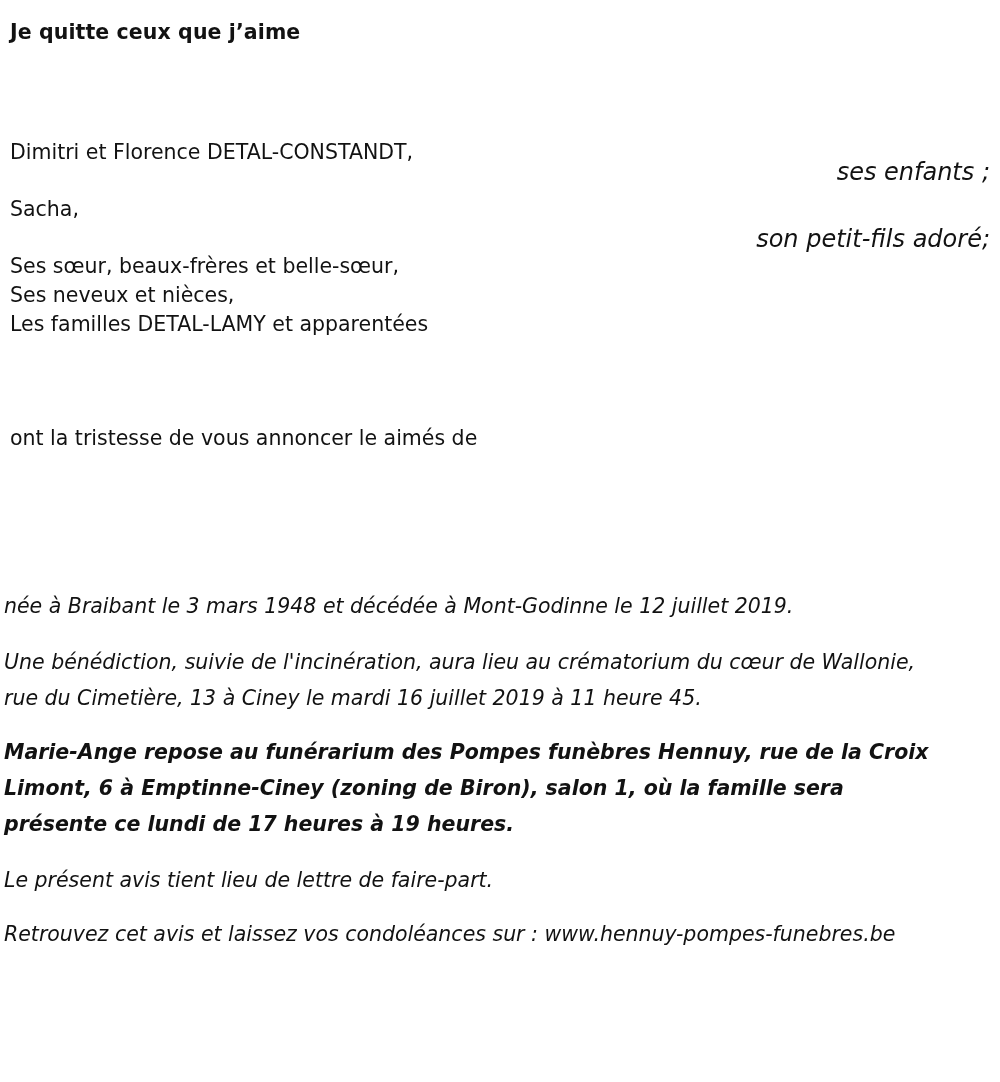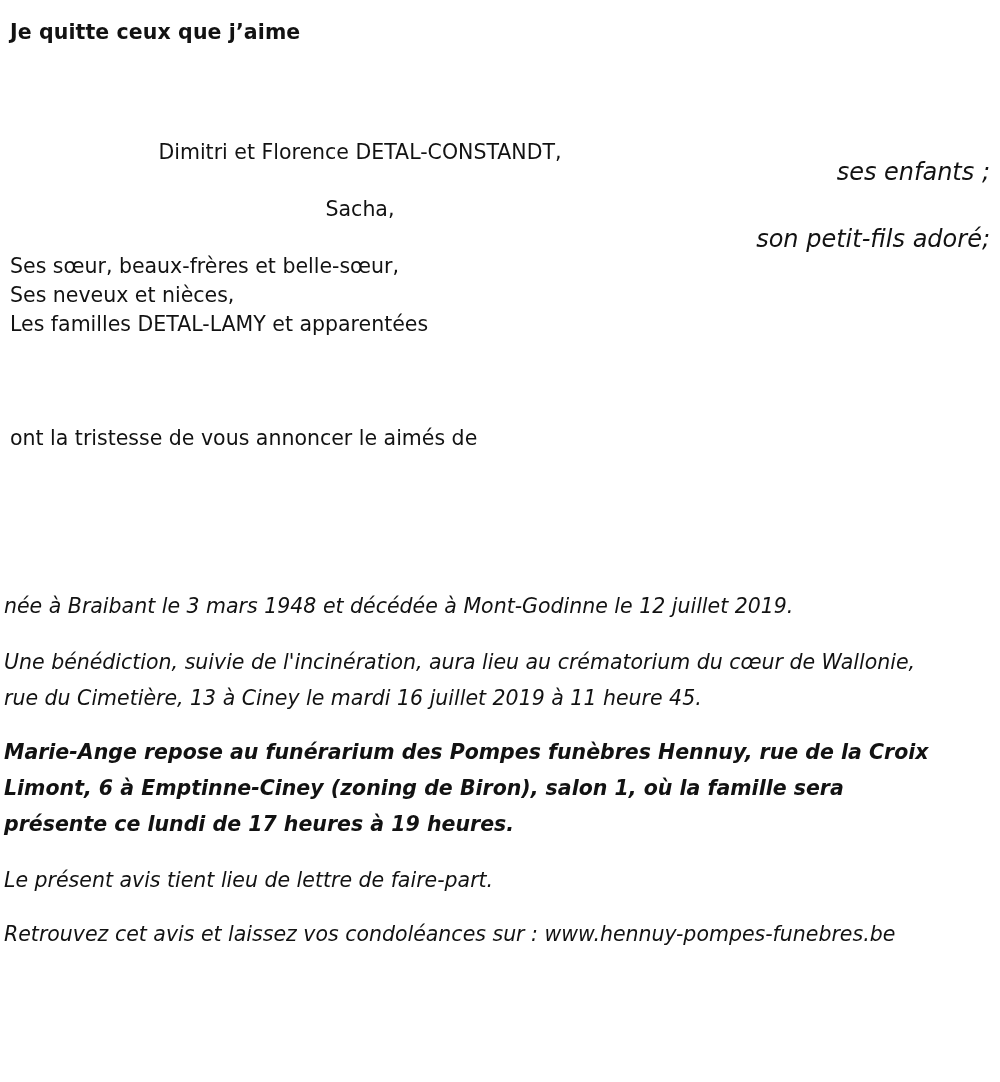--- a/index.html
+++ b/index.html
@@ -47,21 +47,20 @@
     width: 700px;
   }
   .mourners .m-line {
     font-size: 20.5px;
     font-weight: normal;
     line-height: 29px;
     white-space: pre;
   }
   .mourners .gap-after {
     margin-bottom: 28px;
-    text-align: center;
   }
 
   
   .relations {
     position: absolute;
     right: 10px;
     top: 138px;
     width: 420px;
     text-align: right;
   }

